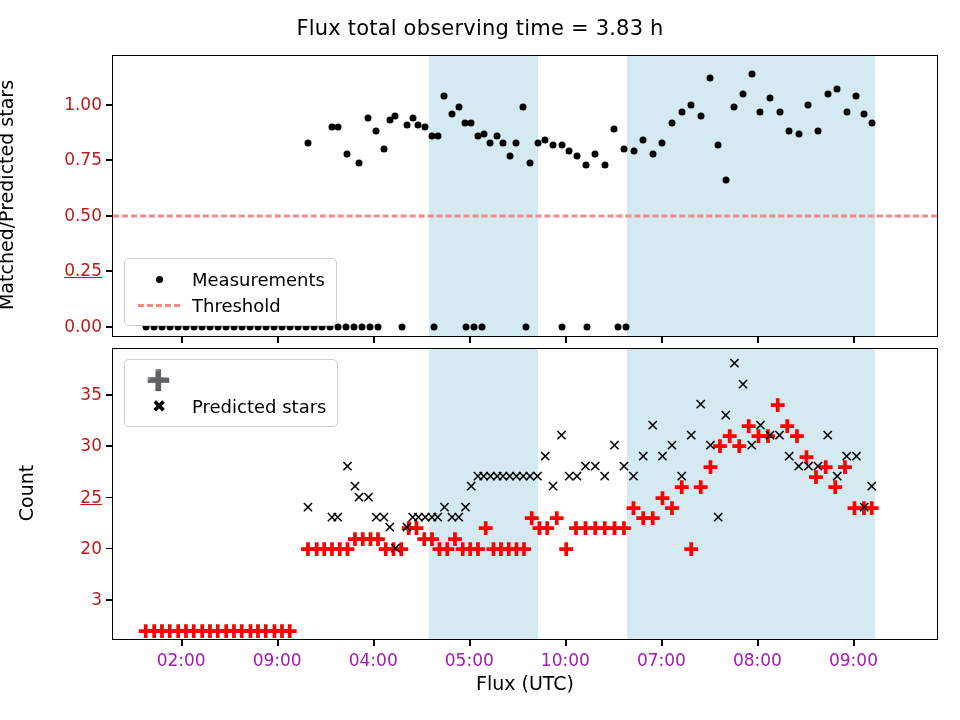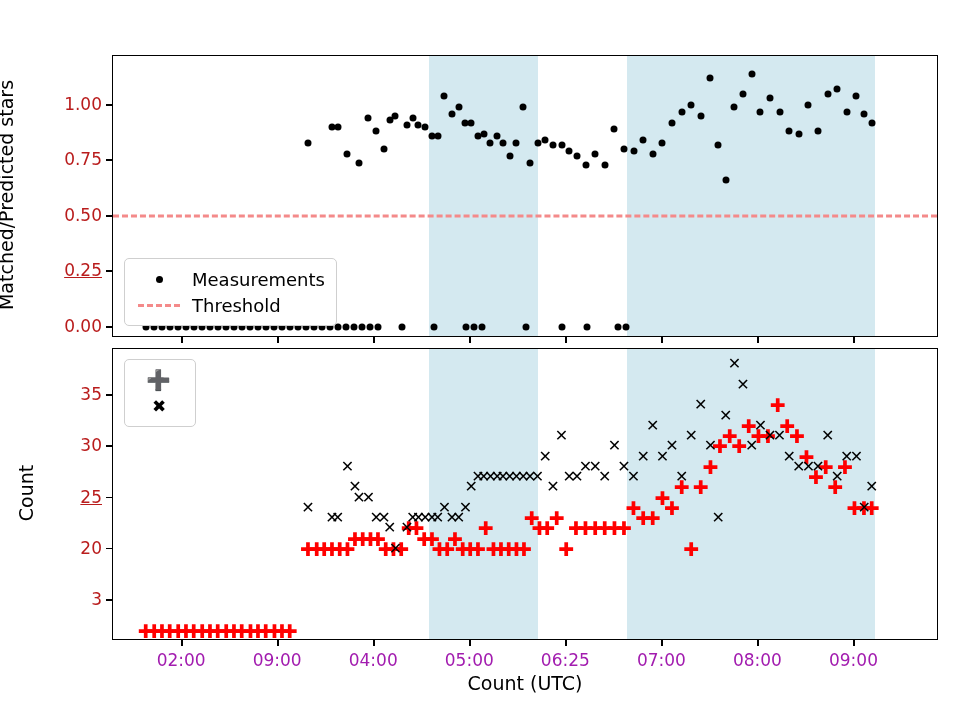--- a/index.html
+++ b/index.html
@@ -77,20 +77,21 @@
   .key-dot{width:7px;height:7px;border-radius:50%;background:#000;}
   .key-dash{width:42px;height:0;border-top:3.2px dashed #f48a8a;}
   .key-plus{color:#ff0000;font-size:20px;font-weight:900;line-height:1;}
   .key-cross{color:#000;font-size:17px;font-weight:900;line-height:1;}
 </style>
 </head>
 <body>
 
 <div id="figure">
 
+  <div class="fig-title">Flux total observing time = 3.83 h</div>
 
   <div class="axes" id="axes-top">
     <div class="plot-layer" id="top-bands">
         <div class="band" style="left: 315.993px; width: 108.533px;"></div>
         <div class="band" style="left: 513.849px; width: 247.8px;"></div>
       </div>
     <div class="plot-layer" id="top-points">
         <div class="dot" style="left: 32.6558px; top: 270.898px;"></div>
         <div class="dot" style="left: 41.3px; top: 270.898px;"></div>
         <div class="dot" style="left: 48.9837px; top: 270.898px;"></div>
@@ -416,37 +417,38 @@
       <div class="ytick-label" style="top: 394.105px; right: 858px;">35</div>
       <div class="xtick" style="position: absolute; left: 181.153px; top: 640px;"></div>
       <div class="xtick-label" style="left: 181.153px; top: 650px;">02:00</div>
       <div class="xtick" style="position: absolute; left: 277.2px; top: 640px;"></div>
       <div class="xtick-label" style="left: 277.2px; top: 650px;">09:00</div>
       <div class="xtick" style="position: absolute; left: 373.247px; top: 640px;"></div>
       <div class="xtick-label" style="left: 373.247px; top: 650px;">04:00</div>
       <div class="xtick" style="position: absolute; left: 469.293px; top: 640px;"></div>
       <div class="xtick-label" style="left: 469.293px; top: 650px;">05:00</div>
       <div class="xtick" style="position: absolute; left: 565.34px; top: 640px;"></div>
-      <div class="xtick-label" style="left: 565.34px; top: 650px;">06:25</div>
+      <div class="xtick-label" style="left: 565.34px; top: 650px;">10:00</div>
       <div class="xtick" style="position: absolute; left: 661.386px; top: 640px;"></div>
       <div class="xtick-label" style="left: 661.386px; top: 650px;">07:00</div>
       <div class="xtick" style="position: absolute; left: 757.433px; top: 640px;"></div>
       <div class="xtick-label" style="left: 757.433px; top: 650px;">08:00</div>
       <div class="xtick" style="position: absolute; left: 853.479px; top: 640px;"></div>
       <div class="xtick-label" style="left: 853.479px; top: 650px;">09:00</div>
     </div>
   <div class="ylabel" id="ylabel-bot" style="width: 292px; left: 26px; top: 494px; margin-left: -146px; margin-top: -12px;">Count</div>
-  <div class="xlabel" id="xlabel-bot" style="top:672px;">Count (UTC)</div>
+  <div class="xlabel" id="xlabel-bot" style="top:672px;">Flux (UTC)</div>
 
   <div class="legend" id="legend-bottom" style="left:124px;top:359px;">
     <div class="legend-row">
       <span class="legend-key">
           <span class="key-plus">➕</span>
         </span>
     </div>
     <div class="legend-row">
       <span class="legend-key">
           <span class="key-cross">✖</span>
         </span>
+      <span class="legend-text">Predicted stars</span>
     </div>
   </div>
 
 </div>
 
 </body></html>

